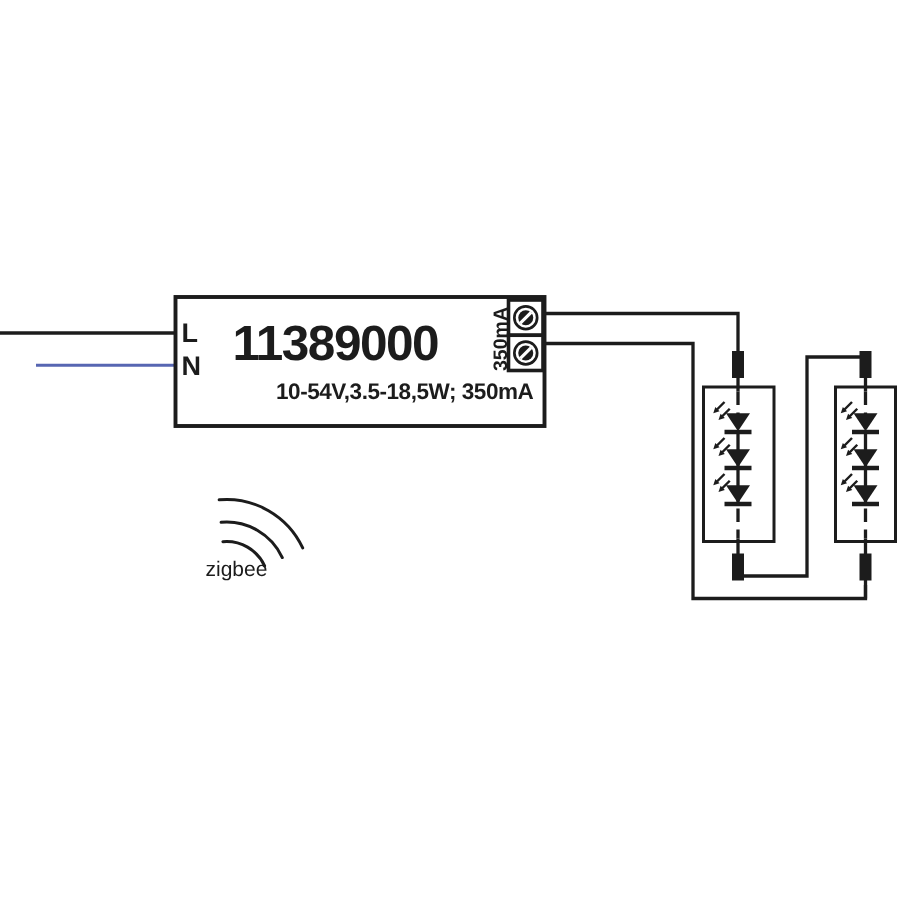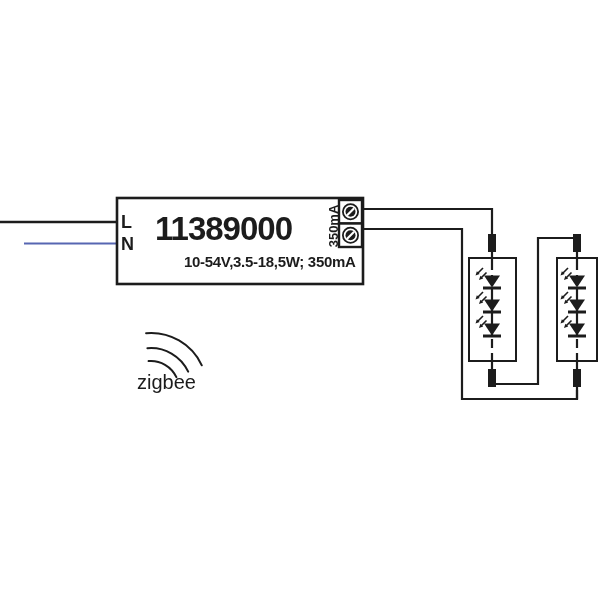--- a/index.html
+++ b/index.html
@@ -8,21 +8,21 @@
     font-family:"Liberation Sans",sans-serif;color:#1c1c1c;
   }
   .stage svg{position:absolute;left:0;top:0;}
   .lbl{position:absolute;line-height:1;white-space:nowrap;color:#1c1c1c;}
   .lbl-L{left:121px;top:213px;font-size:18px;font-weight:600;}
   .lbl-N{left:121px;top:235px;font-size:18px;font-weight:600;}
   .lbl-model{left:155px;top:212px;font-size:33px;font-weight:700;letter-spacing:-1px;}
   .lbl-spec{left:168px;top:254px;font-size:15px;font-weight:700;letter-spacing:-0.3px;margin-left:16px;}
   .lbl-output{left:309px;top:219px;width:50px;height:14px;text-align:center;
     font-size:13px;font-weight:700;transform:rotate(-90deg);transform-origin:center;}
-  .lbl-zigbee{left:137px;top:372px;font-size:20px;font-weight:400;}
+  .lbl-zigbee{left:137px;top:372px;font-size:14px;font-weight:400;}
 </style>
 </head>
 <body>
 
 <div class="stage">
 
   <svg width="600" height="600" viewBox="0 0 600 600">
     <defs>
 
       <g id="led">

